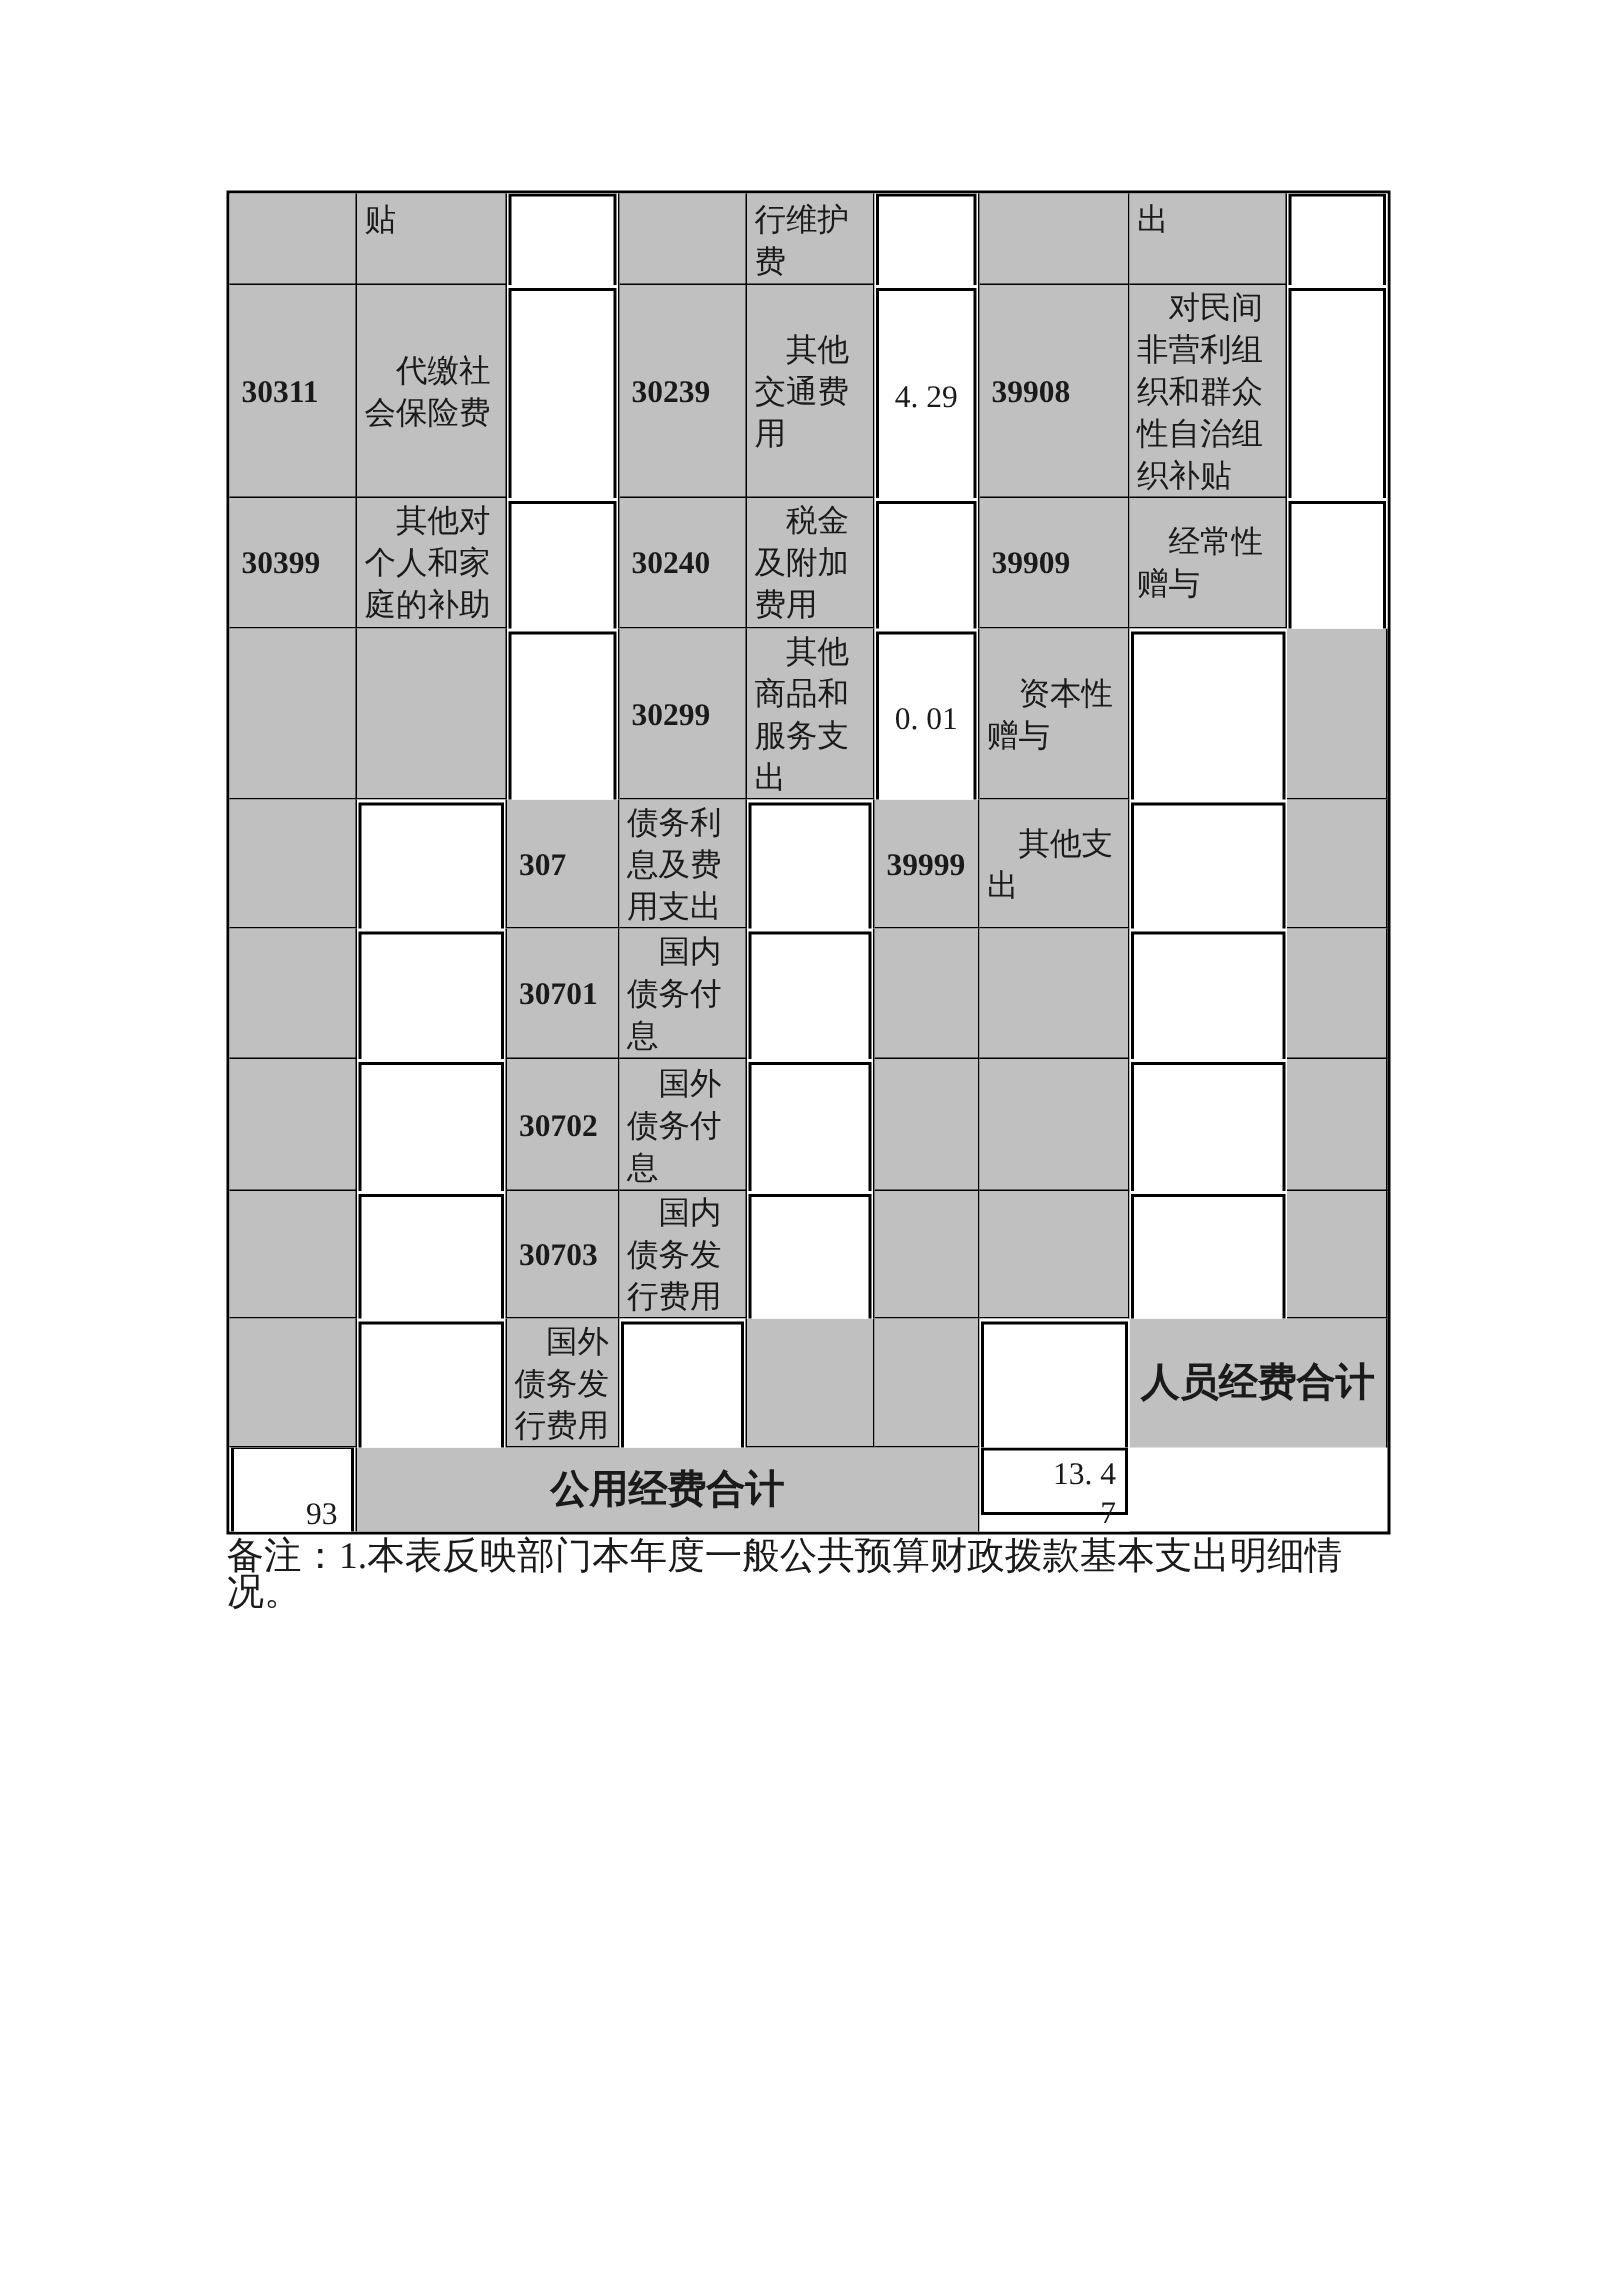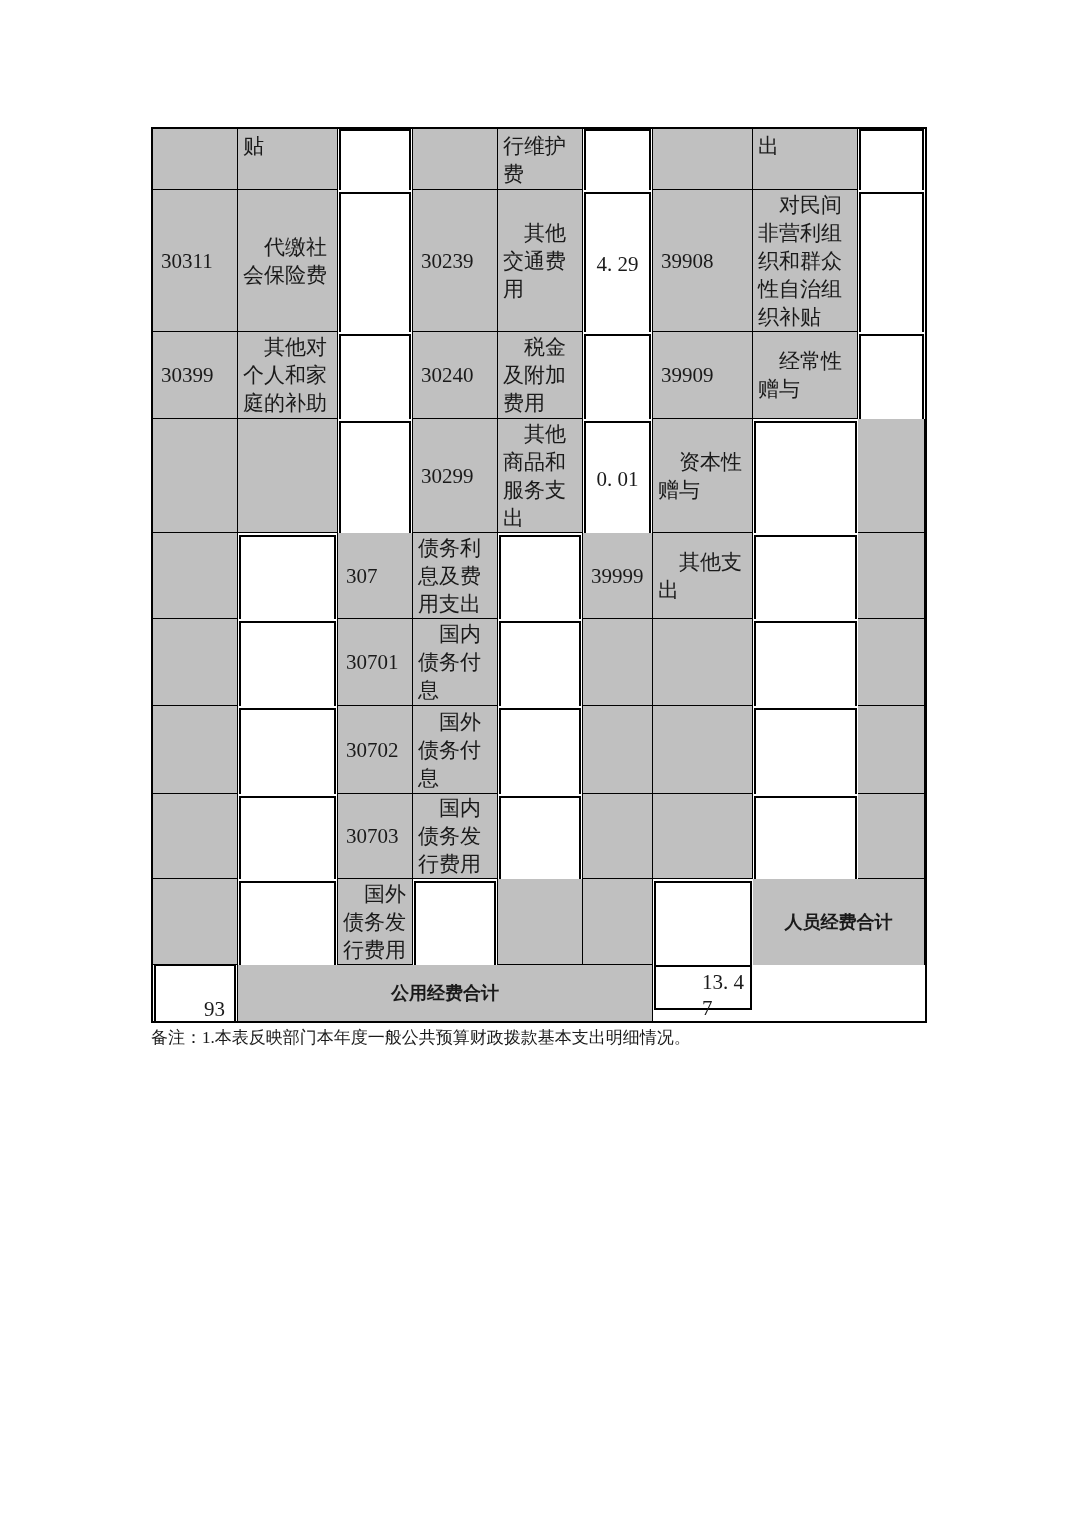--- a/index.html
+++ b/index.html
@@ -13,42 +13,42 @@
     grid-template-columns:85px 100px 75px 85px 85px 70px 100px 105px 67px;
     grid-template-rows:61px 142px 87px 114px 86px 87px 88px 85px 86px 56px;
     border:2px solid #000;background:#fff;
   }
   .c{
     display:flex;box-sizing:border-box;overflow:hidden;
     border-right:1px solid #000;border-bottom:1px solid #000;
     font-size:21px;line-height:28px;
   }
   .grey{background:#c0c0c0;}
-  .code{align-items:center;padding-left:8px;}
+  .code{align-items:center;padding-left:8px;font-weight:bold;}
   .name{align-items:center;padding:3px 5px;white-space:pre-line;}
   .top{align-items:flex-start;}
   .lastrow{border-bottom:none;}
   .lastcol{border-right:none;}
   .sp2{grid-column:span 2;}
   .sp5{grid-column:span 5;}
-  .sum{align-items:center;justify-content:center;font-weight:bold;font-size:18px;}
+  .sum{align-items:center;justify-content:center;font-weight:bold;font-size:26px;}
   
   .vtd{position:relative;background:#fff;border-bottom:none;}
   .vbox{
     position:absolute;left:1px;right:1px;top:2px;bottom:-3px;
     border:2px solid #000;background:#fff;z-index:1;
     display:flex;align-items:center;justify-content:center;
     font-size:21px;line-height:26px;white-space:pre-line;
   }
   .vb-r1{top:0;}
   .vb-93{top:-1px;bottom:-6px;align-items:flex-end;justify-content:flex-end;padding:3px 9px;}
-  .vb-total{top:0;bottom:11px;align-items:flex-start;justify-content:flex-end;padding:2px 6px;}
+  .vb-total{top:0;bottom:11px;align-items:flex-start;justify-content:flex-end;padding:2px 6px;text-align:right;}
   .note{
     position:absolute;left:151px;top:1026px;width:780px;
-    font-size:17px;line-height:24px;
+    font-size:25px;line-height:24px;
   }
 </style>
 </head>
 <body>
 
 <div class="tbl">
 
   <div class="c grey code top"></div>
   <div class="c grey name top">贴</div>
   <div class="c vtd">

